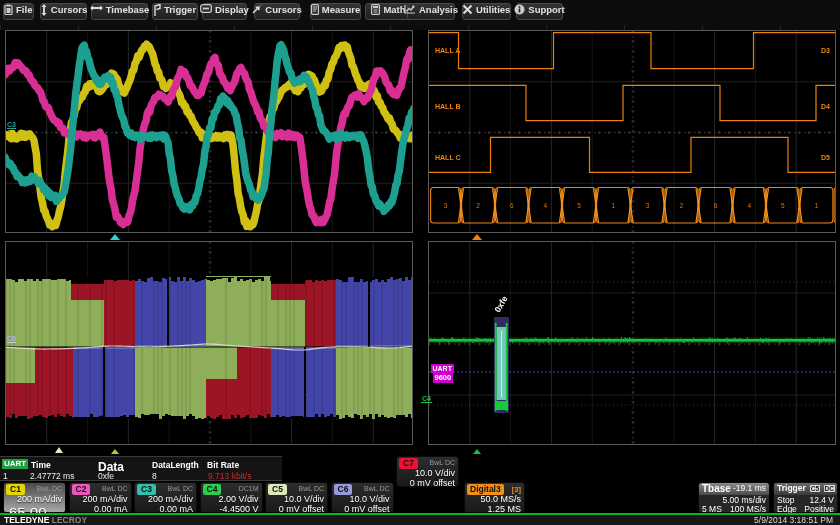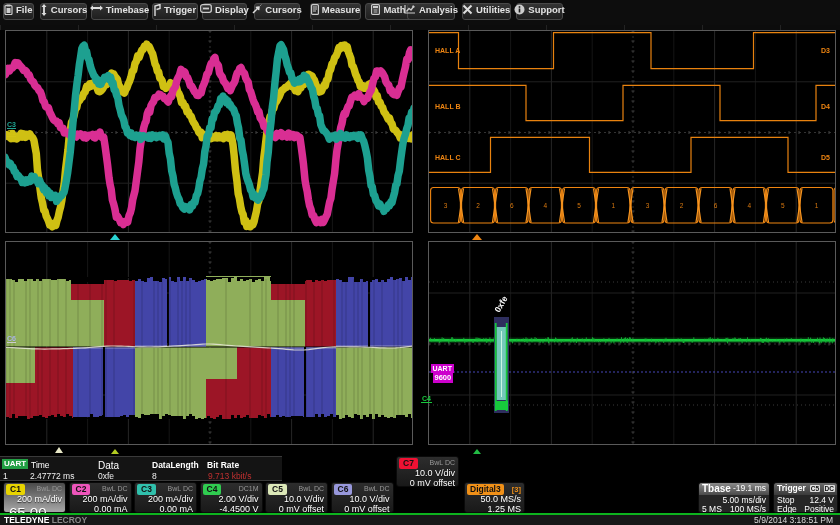--- a/index.html
+++ b/index.html
@@ -275,22 +275,22 @@
 <div class="lbl" style="left:421px;top:395px;color:#17c93c;border-bottom:1px solid #17c93c;padding:0 1px">C4</div>
 
 <div class="tri" style="left:110px;top:234px;border-bottom:6px solid #2ad4d4"></div>
 <div class="tri" style="left:472px;top:234px;border-bottom:6px solid #ef8511"></div>
 <div class="tri" style="left:111px;top:449px;border-left-width:4px;border-right-width:4px;border-bottom:5px solid #b3cc22"></div>
 <div class="tri" style="left:55px;top:447px;border-left-width:4px;border-right-width:4px;border-bottom:6px solid #e8e8c8"></div>
 <div class="tri" style="left:473px;top:449px;border-left-width:4px;border-right-width:4px;border-bottom:5px solid #22bb44"></div>
 
 <div style="position:absolute;left:0;top:456px;width:282px;height:25px;background:#141414;border-top:1px solid #3a3a3a;border-bottom:1px solid #3a3a3a">
   <div style="position:absolute;left:2px;top:2px;background:#22a044;color:#fff;font-weight:bold;font-size:8px;padding:1px 2px;line-height:8px">UART</div>
-  <div style="position:absolute;left:31px;top:3px;color:#fff;font-weight:normal;font-size:8.5px">Time</div>
-  <div style="position:absolute;left:98px;top:3px;color:#fff;font-weight:normal;font-size:10px">Data</div>
+  <div style="position:absolute;left:31px;top:3px;color:#fff;font-weight:bold;font-size:8.5px">Time</div>
+  <div style="position:absolute;left:98px;top:3px;color:#fff;font-weight:bold;font-size:12px">Data</div>
   <div style="position:absolute;left:152px;top:3px;color:#fff;font-weight:bold;font-size:8.5px">DataLength</div>
   <div style="position:absolute;left:207px;top:3px;color:#fff;font-weight:bold;font-size:8.5px">Bit Rate</div>
   <div style="position:absolute;left:3px;top:14px;color:#eee;font-size:8.5px">1</div>
   <div style="position:absolute;left:30px;top:14px;color:#eee;font-size:8.5px">2.47772 ms</div>
   <div style="position:absolute;left:98px;top:14px;color:#eee;font-size:8.5px">0xfe</div>
   <div style="position:absolute;left:152px;top:14px;color:#eee;font-size:8.5px">8</div>
   <div style="position:absolute;left:208px;top:14px;color:#c03030;font-size:8.5px">9.713 kbit/s</div>
 </div>
 <div style="position:absolute;left:3px;top:482px;width:63px;height:31px;background:linear-gradient(#4a4a4a,#a8a8a8);border-radius:3px;border:1px solid #0a0a0a">
  <div style="position:absolute;left:2px;top:1px;background:#e8d400;color:#111;font-weight:bold;font-size:8.5px;padding:0 4px;border-radius:2px;line-height:11px">C1</div>

